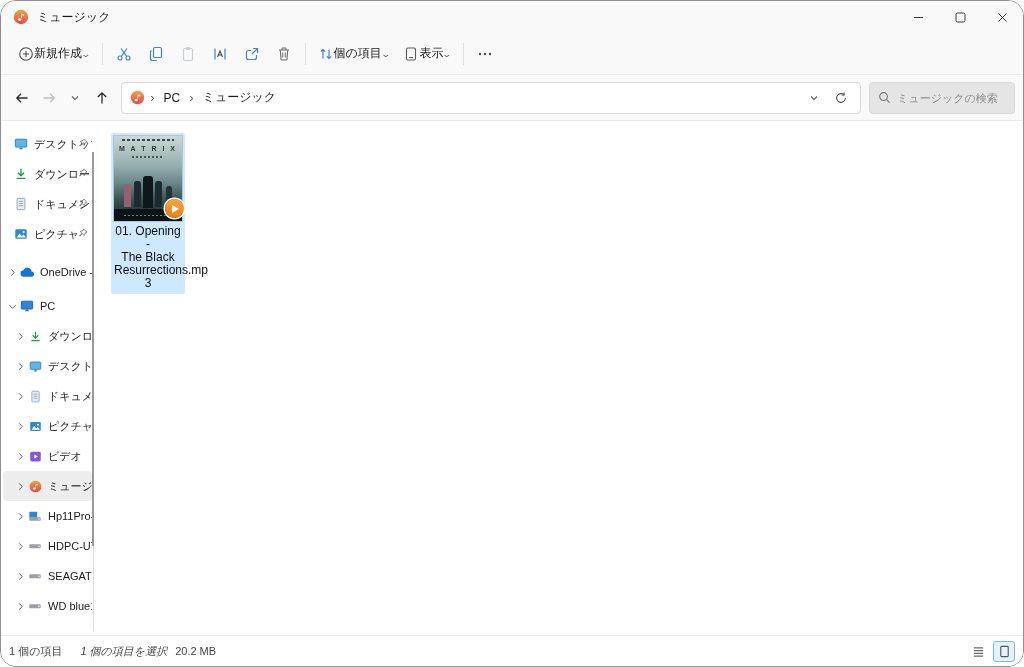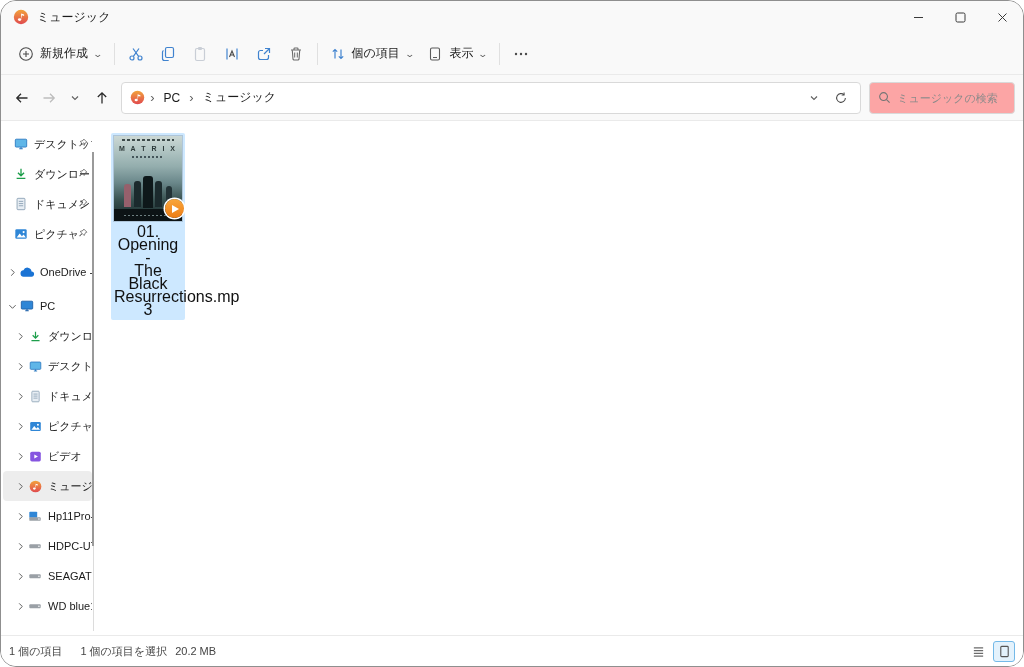--- a/index.html
+++ b/index.html
@@ -10,36 +10,36 @@
   
   .titlebar { height:32px; background:#f9f9f9; display:flex; align-items:center; padding-left:12px; }
   .titlebar .app-ico { width:16px; height:16px; margin-right:8px; flex:0 0 auto; }
   .titlebar .ttl { font-size:12px; color:#1b1b1b; }
   .win-controls { margin-left:auto; display:flex; height:32px; }
   .wc-btn { width:42px; height:32px; display:flex; align-items:center; justify-content:center; }
 
   
   .toolbar { height:42px; background:#f9f9f9; border-bottom:1px solid #eaeaea;
     display:flex; align-items:center; padding:0 10px; }
-  .tb-btn { height:32px; border-radius:4px; display:flex; align-items:center; gap:6px;
+  .tb-btn { height:32px; border-radius:4px; display:flex; align-items:center; gap:0;
     padding:0 7px; font-size:12px; color:#1b1b1b; }
   .tb-ibtn { width:32px; height:32px; border-radius:4px; display:flex; align-items:center; justify-content:center; }
   .tb-sep { width:1px; height:22px; background:#e0e0e0; margin:0 5px; }
   .chev-dn { color:#5f5f5f; font-size:9px; transform:scaleX(1.4); display:inline-block; }
 
   
   .addressrow { height:46px; background:#f9f9f9; border-bottom:1px solid #eaeaea;
     display:flex; align-items:center; padding:0 8px; }
   .nav-btn { width:27px; height:30px; display:flex; align-items:center; justify-content:center; border-radius:4px; }
   .addr-box { margin-left:6px; width:752px; height:32px; background:#fff; border:1px solid #d9d9d9;
     border-radius:4px; display:flex; align-items:center; padding:0 8px; gap:5px; }
   .crumb { font-size:12px; color:#1b1b1b; padding:2px 4px; border-radius:3px; }
   .crumb-sep { font-size:13px; color:#5f5f5f; }
   .addr-spacer { flex:1; }
-  .search-box { margin-left:8px; width:148px; height:32px; background:#fca5a5; border:1px solid #d9d9d9;
+  .search-box { margin-left:8px; width:148px; height:32px; background:#e5e5e5; border:1px solid #d9d9d9;
     border-radius:4px; display:flex; align-items:center; padding:0 8px; gap:6px; }
   .search-box input { border:none; outline:none; width:100%; font-size:11px; color:#1b1b1b;
     font-family:"Liberation Sans","DejaVu Sans",sans-serif; background:transparent; }
   .search-box input::placeholder { color:#8a8a8a; }
 
   
   .body { position:absolute; top:121px; left:0; right:0; bottom:27px; display:flex; background:#fff; }
   .sidebar { width:93px; flex:0 0 auto; position:relative; padding-top:7px; overflow:hidden; }
   .side-item { height:30px; display:flex; align-items:center; font-size:11px; color:#1b1b1b;
     white-space:nowrap; border-radius:4px; margin:0 2px; padding-left:2px; position:relative; }
@@ -74,26 +74,26 @@
   .f4 { right:20px; width:7px; height:26px; background:#1b2a2d; }
   .f5 { right:10px; width:6px; height:21px; background:#223236; }
   .p-bottom { position:absolute; bottom:0; left:0; right:0; height:12px; background:#0c1315; }
   .p-bline { position:absolute; bottom:5px; left:10px; right:16px; height:1.5px;
     background:repeating-linear-gradient(90deg,#6d7f80 0 2px,transparent 2px 4px); }
   .play { position:absolute; right:-2px; bottom:3px; width:19px; height:19px; border-radius:50%;
     background:linear-gradient(180deg,#f8a73e,#ee7d15); box-shadow:0 0 0 1.5px #fff;
     display:flex; align-items:center; justify-content:center; }
   .play .tri { width:0; height:0; border-left:7px solid #fff; border-top:4.5px solid transparent;
     border-bottom:4.5px solid transparent; margin-left:2px; }
-  .fname { margin-top:4px; font-size:16px; line-height:13px; color:#101010; text-align:center; }
+  .fname { margin-top:4px; font-size:12px; line-height:13px; color:#101010; text-align:center; }
 
   
   .statusbar { position:absolute; left:0; right:0; bottom:0; height:27px; background:#fff;
     border-top:1px solid #eaeaea; display:flex; align-items:center; padding:15px 8px; font-size:11px; color:#444; }
-  .st-count { margin-right:18px; } .st-sel { margin-right:8px; }
+  .st-count { margin-right:18px; } .st-sel { margin-right:8px;font-style:italic; }
   .st-right { margin-left:auto; display:flex; align-items:center; gap:4px; }
   .vt-btn { width:22px; height:21px; display:flex; align-items:center; justify-content:center; border-radius:3px; }
   .vt-btn.active { background:#e4f2fc; border:1px solid #74b9e8; }
 
   svg { display:block; }
 </style>
 </head>
 <body>
 
 <svg width="0" height="0" style="position:absolute">

